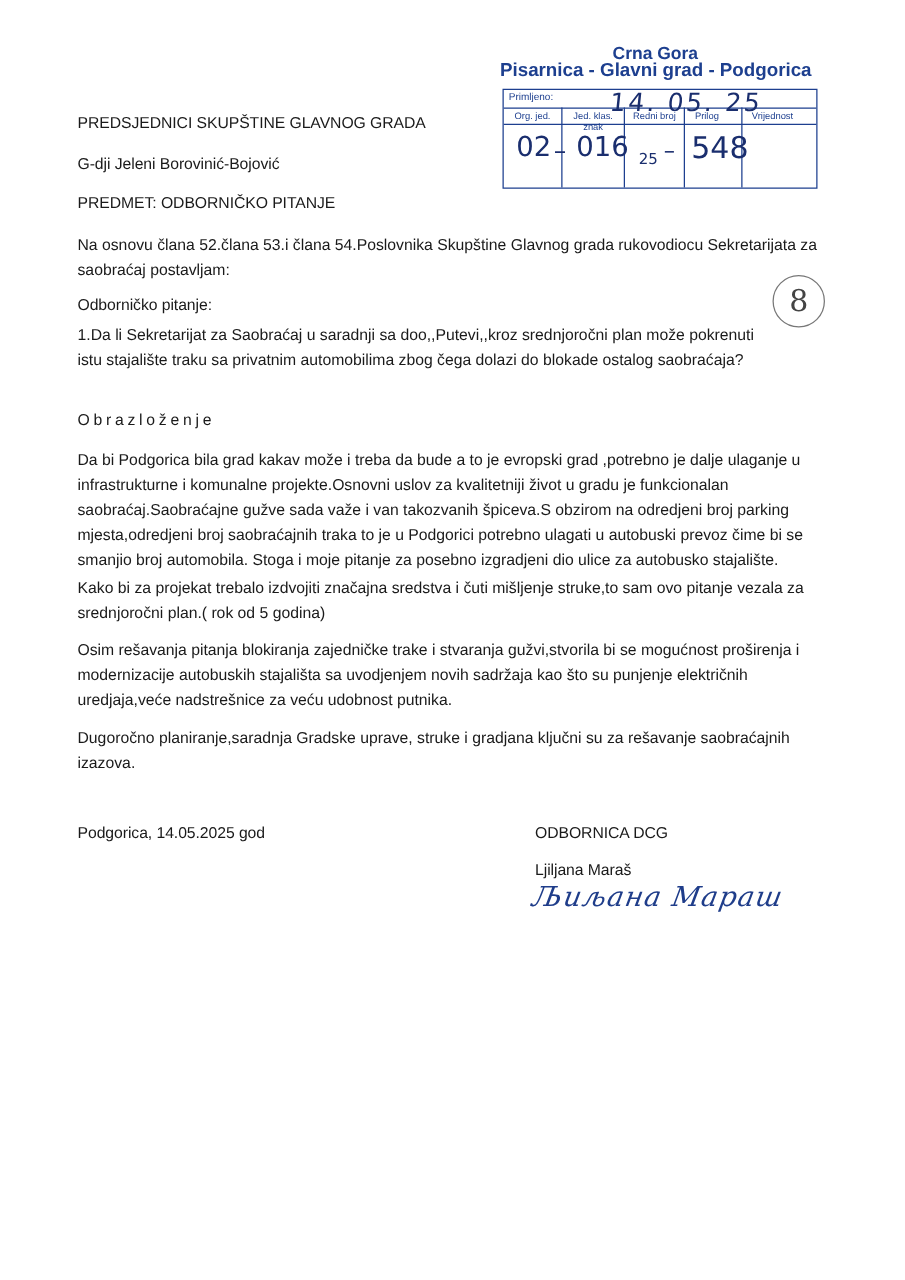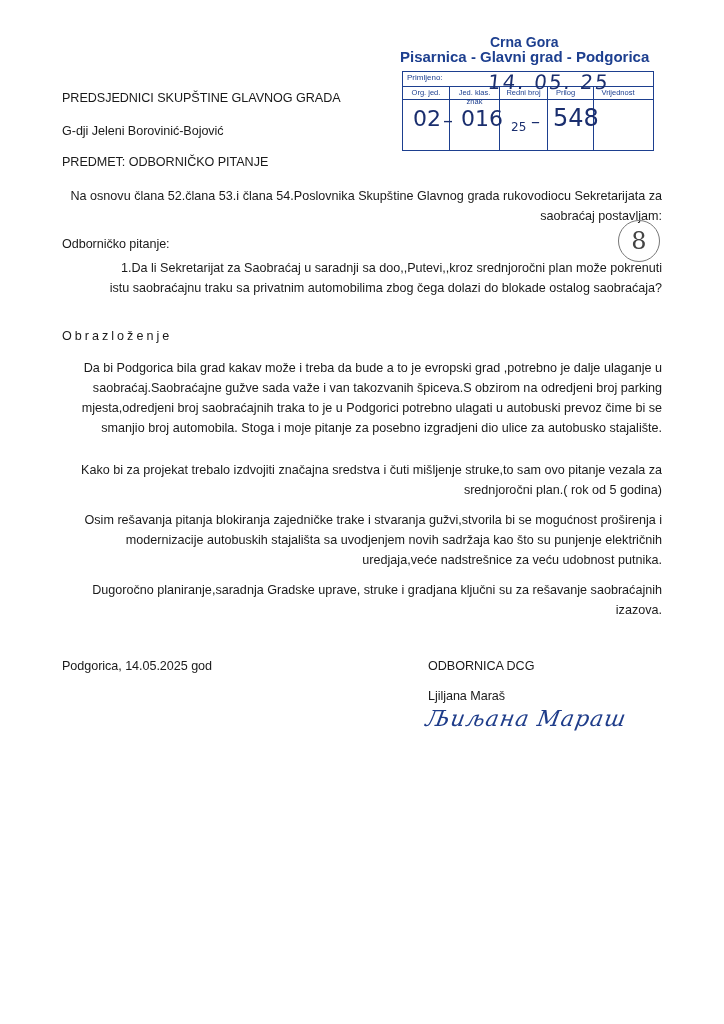--- a/index.html
+++ b/index.html
@@ -1,20 +1,20 @@
 <!DOCTYPE html>
 <html><head>
 <meta charset="utf-8">
 <style>
   html, body { margin: 0; padding: 0; background: #ffffff; }
   body { width: 724px; height: 1024px; position: relative; overflow: hidden;
          font-family: "Liberation Sans", sans-serif; color: #1a1a1a; }
   .page { position: absolute; left: 0; top: 0; width: 724px; height: 1024px; background: #fff; }
   .t { position: absolute; left: 62px; font-size: 12.6px; line-height: 20px; white-space: nowrap; letter-spacing: -0.05px; }
-  .para { position: absolute; left: 62px; width: 600px; font-size: 12.6px; line-height: 20px; text-align: right; }
+  .para { position: absolute; left: 62px; width: 600px; font-size: 12.6px; line-height: 20px; }
   .para .ln { display: block; white-space: nowrap; }
   .spaced { letter-spacing: 3px; }
 
   
   .stamp { position: absolute; left: 400px; top: 34px; width: 310px; height: 125px; color: #1d3f8f; font-family: "Liberation Sans", sans-serif; }
   .stamp .crna { position: absolute; left: 90px; top: 0; font-size: 14px; font-weight: bold; }
   .stamp .pis { position: absolute; left: 0; top: 14px; font-size: 15px; font-weight: bold; white-space: nowrap; }
   .stamp .box { position: absolute; left: 2px; top: 37px; width: 240px; height: 78px; border: 1.6px solid #1d3f8f; padding-left: 10px; }
   .stamp .prim { position: absolute; left: 4px; top: 1px; font-size: 8px; }
   .stamp .rowline1 { position: absolute; left: 0; top: 14px; width: 100%; border-top: 1.4px solid #1d3f8f; }
@@ -67,27 +67,28 @@
   <div class="para" style="top:186px">
     <span class="ln">Na osnovu člana 52.člana 53.i člana 54.Poslovnika Skupštine Glavnog grada rukovodiocu Sekretarijata za</span>
     <span class="ln">saobraćaj postavljam:</span>
   </div>
 
   <div class="t" style="top:234px">Odborničko pitanje:</div>
   <div class="circ8">8</div>
 
   <div class="para" style="top:258px">
     <span class="ln">1.Da li Sekretarijat za Saobraćaj u saradnji sa doo,,Putevi,,kroz srednjoročni plan može pokrenuti</span>
-    <span class="ln">istu saobraćajnu traku sa privatnim automobilima zbog čega dolazi do blokade ostalog saobraćaja?</span>
+    <span class="ln">istu stajalište traku sa privatnim automobilima zbog čega dolazi do blokade ostalog saobraćaja?</span>
   </div>
 
   <div class="t spaced" style="top:326px">Obrazloženje</div>
 
   <div class="para" style="top:358px">
     <span class="ln">Da bi Podgorica bila grad kakav može i treba da bude a to je evropski grad ,potrebno je dalje ulaganje u</span>
+    <span class="ln">infrastrukturne i komunalne projekte.Osnovni uslov za kvalitetniji život u gradu je funkcionalan</span>
     <span class="ln">saobraćaj.Saobraćajne gužve sada važe i van takozvanih špiceva.S obzirom na odredjeni broj parking</span>
     <span class="ln">mjesta,odredjeni broj saobraćajnih traka to je u Podgorici potrebno ulagati u autobuski prevoz čime bi se</span>
     <span class="ln">smanjio broj automobila. Stoga i moje pitanje za posebno izgradjeni dio ulice za autobusko stajalište.</span>
   </div>
 
   <div class="para" style="top:460px">
     <span class="ln">Kako bi za projekat trebalo izdvojiti značajna sredstva i čuti mišljenje struke,to sam ovo pitanje vezala za</span>
     <span class="ln">srednjoročni plan.( rok od 5 godina)</span>
   </div>
 

